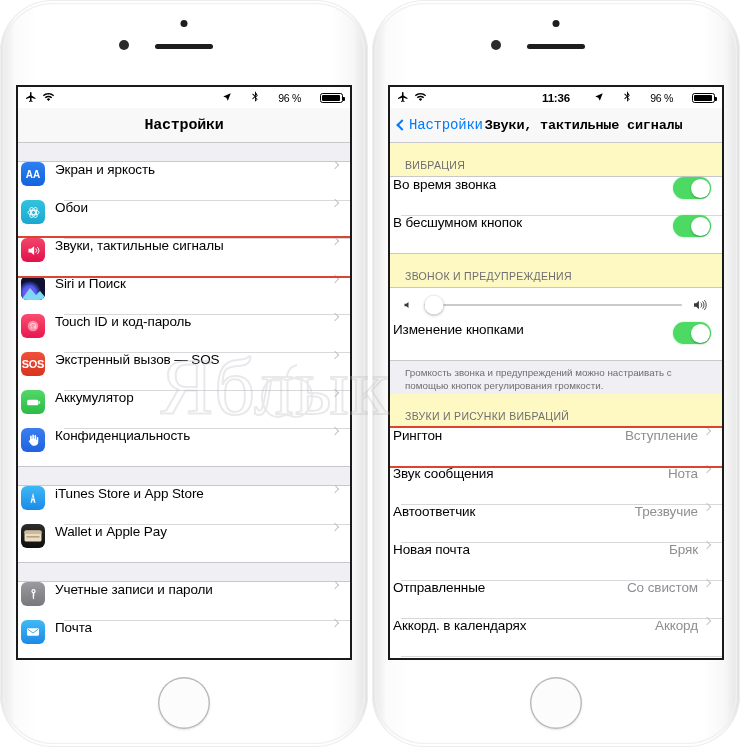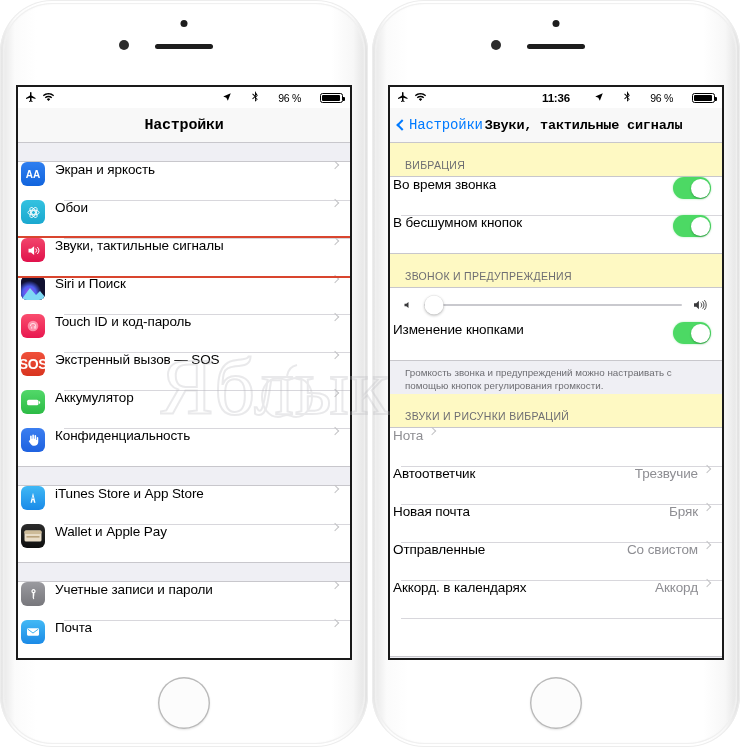--- a/index.html
+++ b/index.html
@@ -204,21 +204,21 @@
   }
 
   
   .ic-aa { background: linear-gradient(180deg,#2f7ff0,#1164dd); }
   .ic-aa span { font-size: 10px; }
   .ic-wall { background: linear-gradient(180deg,#34c2e0,#1aa8cf); }
   .ic-sound { background: linear-gradient(180deg,#f2456b,#e0114b); }
   .ic-siri { background: radial-gradient(circle at 30% 70%,#7b3ff2,#1b1b3a 70%); }
   .ic-touch { background: linear-gradient(180deg,#fa4d6e,#e8174f); }
   .ic-sos { background: linear-gradient(180deg,#f0503a,#d8341f); }
-  .ic-sos span { font-size: 14px; letter-spacing: -.3px; }
+  .ic-sos span { font-size: 11px; letter-spacing: -.3px; }
   .ic-batt { background: linear-gradient(180deg,#52d869,#2cbb45); }
   .ic-priv { background: linear-gradient(180deg,#3b7ef0,#1f62e0); }
   .ic-itunes { background: linear-gradient(180deg,#3fb8f5,#1a8ae8); }
   .ic-wallet { background: linear-gradient(180deg,#2c2c2c,#0e0e0e); }
   .ic-acc { background: linear-gradient(180deg,#9a9a9f,#77777c); }
   .ic-mail { background: linear-gradient(180deg,#42b9f5,#1b8ae6); }
 
   
   .watermark {
     position: absolute;
@@ -537,20 +537,27 @@
             <div class="toggle">
                 <i></i>
               </div>
           </div>
         </div>
         <div class="footnote">Громкость звонка и предупреждений можно настраивать с помощью кнопок регулирования громкости.</div>
 
         <div class="section-header">ЗВУКИ И РИСУНКИ ВИБРАЦИЙ</div>
         <div class="group">
           <div class="row plain">
+            <div class="row-label">Рингтон</div>
+            <div class="row-value">Вступление</div>
+            <div class="chev"></div>
+            <div class="highlight" style="top:-2px;bottom:-2px;"></div>
+          </div>
+          <div class="row plain">
+            <div class="row-label">Звук сообщения</div>
             <div class="row-value">Нота</div>
             <div class="chev"></div>
           </div>
           <div class="row plain">
             <div class="row-label">Автоответчик</div>
             <div class="row-value">Трезвучие</div>
             <div class="chev"></div>
           </div>
           <div class="row plain">
             <div class="row-label">Новая почта</div>

